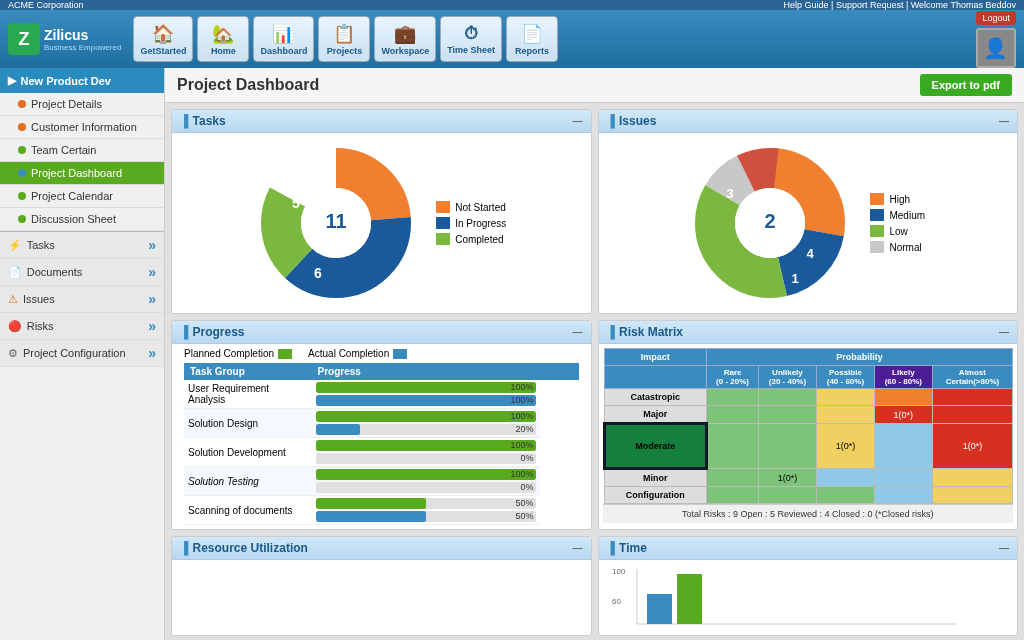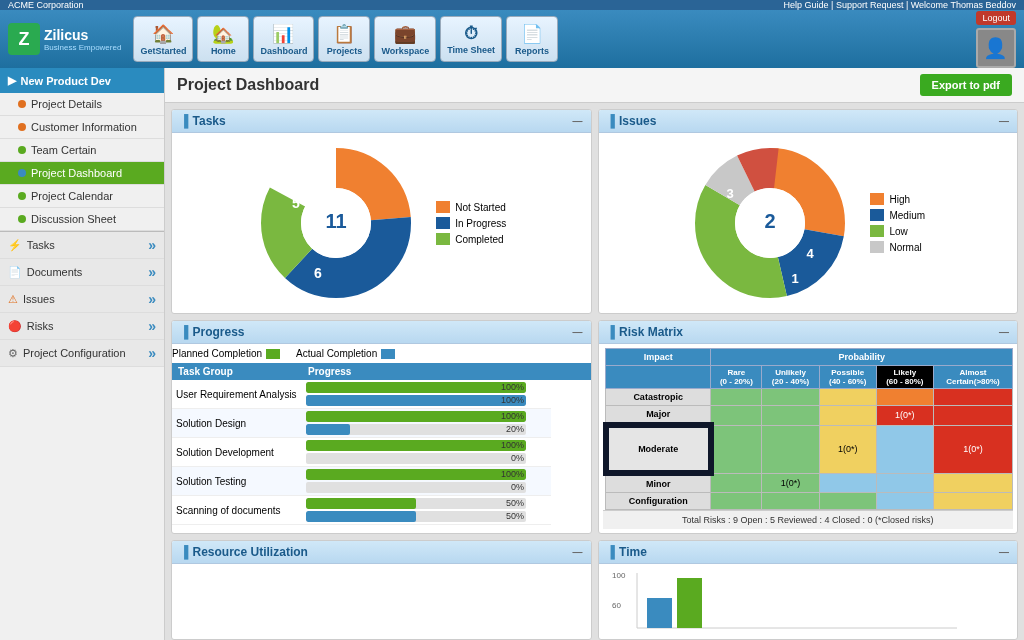--- a/index.html
+++ b/index.html
@@ -50,21 +50,21 @@
     .tasks-panel .panel-body { display: flex; align-items: center; justify-content: center; gap: 20px; min-height: 180px; }
     .legend { display: flex; flex-direction: column; gap: 4px; }
     .legend-item { display: flex; align-items: center; gap: 5px; font-size: 10px; }
     .legend-color { width: 14px; height: 12px; }
 
     
     .issues-panel .panel-body { display: flex; align-items: center; justify-content: center; gap: 20px; min-height: 180px; }
 
     
     .progress-panel { grid-column: 1; }
-    .progress-panel .panel-body { padding: 4px 0; }
+    .progress-panel .panel-body { padding: 4px 12px; }
     .progress-legend { display: flex; align-items: center; gap: 16px; margin-bottom: 4px; font-size: 10px; }
     .progress-legend-item { display: flex; align-items: center; gap: 4px; }
     .p-color { width: 14px; height: 10px; }
     .progress-table { width: 100%; border-collapse: collapse; }
     .progress-table th { background: #3a8bbf; color: white; padding: 3px 6px; font-size: 10px; text-align: left; }
     .progress-table td { padding: 2px 4px; font-size: 10px; border-bottom: 1px solid #eee; vertical-align: middle; }
     .progress-table tr:nth-child(even) td { background: #f5f9ff; }
 
     
     .risk-matrix table { width: 100%; border-collapse: collapse; font-size: 9px; }
@@ -360,21 +360,21 @@
                         <span style="position: absolute; right: 2px; top: 0px; font-size: 9px; color: rgb(51, 51, 51); line-height: 11px;">100%</span>
                       </div>
                       <div style="position: relative; height: 11px; background: rgb(224, 224, 224); border-radius: 2px; width: 220px; overflow: hidden;">
                         <div style="height: 100%; width: 0%; background: rgb(58, 139, 191); border-radius: 2px;"></div>
                         <span style="position: absolute; right: 2px; top: 0px; font-size: 9px; color: rgb(51, 51, 51); line-height: 11px;">0%</span>
                       </div>
                     </div>
                   </td>
                 </tr>
                 <tr>
-                  <td style="width: 130px;">Solution Testing</td>
+                  <td style="width: 130px; font-style: italic;">Solution Testing</td>
                   <td>
                     <div style="display: flex; flex-direction: column; gap: 2px;">
                       <div style="position: relative; height: 11px; background: rgb(224, 224, 224); border-radius: 2px; width: 220px; overflow: hidden;">
                         <div style="height: 100%; width: 100%; background: rgb(90, 170, 32); border-radius: 2px;"></div>
                         <span style="position: absolute; right: 2px; top: 0px; font-size: 9px; color: rgb(51, 51, 51); line-height: 11px;">100%</span>
                       </div>
                       <div style="position: relative; height: 11px; background: rgb(224, 224, 224); border-radius: 2px; width: 220px; overflow: hidden;">
                         <div style="height: 100%; width: 0%; background: rgb(58, 139, 191); border-radius: 2px;"></div>
                         <span style="position: absolute; right: 2px; top: 0px; font-size: 9px; color: rgb(51, 51, 51); line-height: 11px;">0%</span>
                       </div>
@@ -414,21 +414,21 @@
             <thead>
               <tr>
                 <th style="background:#3a8bbf;color:white;border:1px solid #9ac;padding:3px;">Impact</th>
                 <th style="background:#3a8bbf;color:white;border:1px solid #9ac;padding:3px;text-align:center;" colspan="5">Probability</th>
               </tr>
               <tr>
                 <th style="background:#3a8bbf;color:white;border:1px solid #9ac;padding:2px;"></th>
                 <th style="background:#3a8bbf;color:white;border:1px solid #9ac;padding:2px;font-size:8px;">Rare<br>(0 - 20%)</th>
                 <th style="background:#3a8bbf;color:white;border:1px solid #9ac;padding:2px;font-size:8px;">Unlikely<br>(20 - 40%)</th>
                 <th style="background:#3a8bbf;color:white;border:1px solid #9ac;padding:2px;font-size:8px;">Possible<br>(40 - 60%)</th>
-                <th style="background:#000000;color:white;border:1px solid #9ac;padding:2px;font-size:8px;">Likely<br>(60 - 80%)</th>
+                <th style="background:#4c1d95;color:white;border:1px solid #9ac;padding:2px;font-size:8px;">Likely<br>(60 - 80%)</th>
                 <th style="background:#3a8bbf;color:white;border:1px solid #9ac;padding:2px;font-size:8px;">Almost<br>Certain(&gt;80%)</th>
               </tr>
             </thead>
             <tbody>
               <tr>
                 <td style="background:#ddd;border:1px solid #bbb;padding:3px;font-weight:bold;">Catastropic</td>
                 <td style="background:#7dc47a;border:1px solid #bbb;padding:3px;"></td>
                 <td style="background:#7dc47a;border:1px solid #bbb;padding:3px;"></td>
                 <td style="background:#f0d060;border:1px solid #bbb;padding:3px;"></td>
                 <td style="background:#f08030;border:1px solid #bbb;padding:3px;"></td>
@@ -436,21 +436,21 @@
               </tr>
               <tr>
                 <td style="background:#ddd;border:1px solid #bbb;padding:3px;font-weight:bold;">Major</td>
                 <td style="background:#7dc47a;border:1px solid #bbb;padding:3px;"></td>
                 <td style="background:#7dc47a;border:1px solid #bbb;padding:3px;"></td>
                 <td style="background:#f0d060;border:1px solid #bbb;padding:3px;"></td>
                 <td style="background:#d83020;border:1px solid #bbb;padding:3px;color:white;">1(0*)</td>
                 <td style="background:#d83020;border:1px solid #bbb;padding:3px;color:white;"></td>
               </tr>
               <tr>
-                <td style="background:#e5e5e5;border:6px solid #0f172a;padding:16px;font-weight:bold;">Moderate</td>
+                <td style="background:#15803d;border:3px solid #0f172a;padding:16px;font-weight:bold;">Moderate</td>
                 <td style="background:#7dc47a;border:1px solid #bbb;padding:3px;"></td>
                 <td style="background:#7dc47a;border:1px solid #bbb;padding:3px;"></td>
                 <td style="background:#f0d060;border:1px solid #bbb;padding:3px;">1(0*)</td>
                 <td style="background:#90c8e8;border:1px solid #bbb;padding:3px;"></td>
                 <td style="background:#d83020;border:1px solid #bbb;padding:3px;color:white;">1(0*)</td>
               </tr>
               <tr>
                 <td style="background:#ddd;border:1px solid #bbb;padding:3px;font-weight:bold;">Minor</td>
                 <td style="background:#7dc47a;border:1px solid #bbb;padding:3px;"></td>
                 <td style="background:#7dc47a;border:1px solid #bbb;padding:3px;">1(0*)</td>

